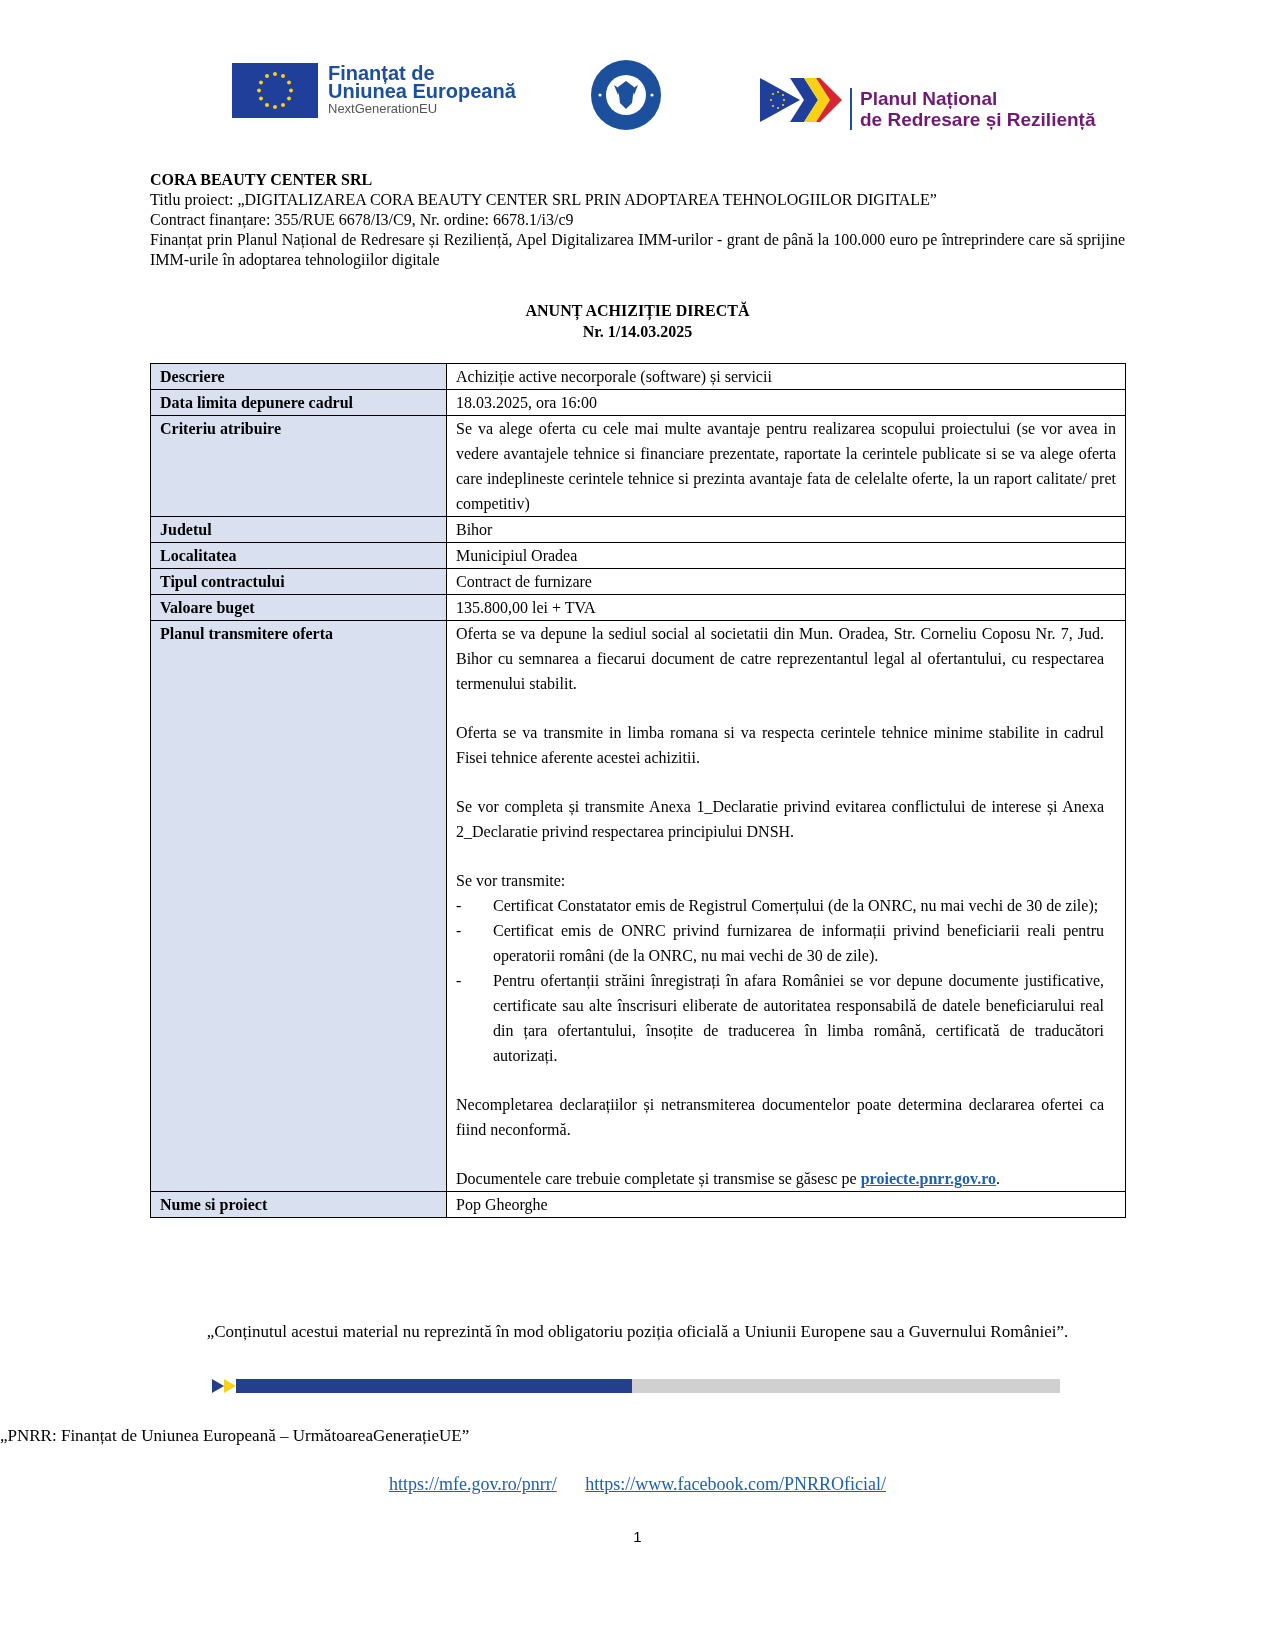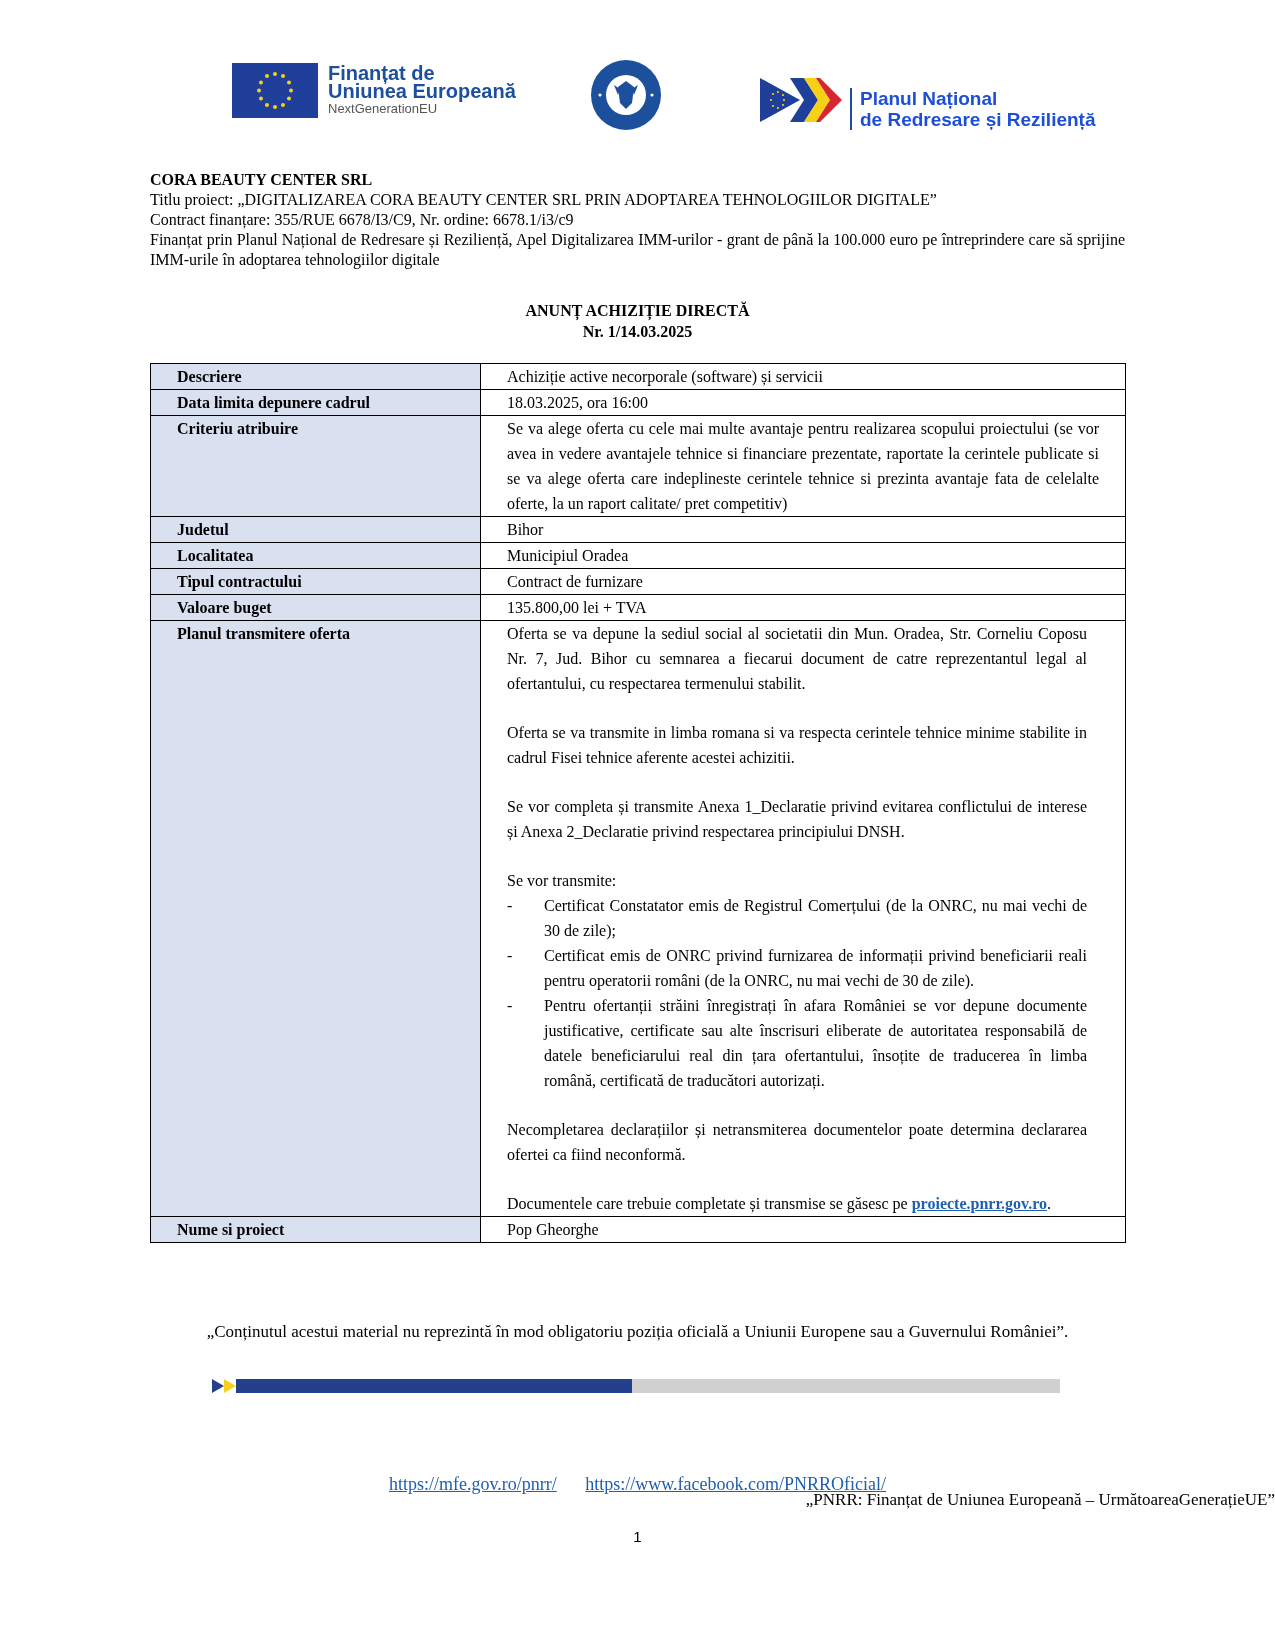--- a/index.html
+++ b/index.html
@@ -6,43 +6,43 @@
   body { width: 1275px; height: 1650px; position: relative; font-family: "Liberation Serif", serif; color: #000; overflow: hidden; }
   .logos { position: absolute; top: 55px; left: 0; width: 1275px; height: 75px; }
   .eu-logo { position: absolute; left: 232px; top: 8px; display: flex; align-items: center; }
   .eu-flag { width: 86px; height: 55px; background: #1f3f9a; position: relative; }
   .eu-flag svg { position: absolute; left: 0; top: 0; }
   .eu-text { margin-left: 10px; font-family: "Liberation Sans", sans-serif; line-height: 18px; }
   .eu-text .l1, .eu-text .l2 { color: #1c4f9c; font-weight: bold; font-size: 20px; }
   .eu-text .l3 { color: #555; font-size: 13px; }
   .gov-seal { position: absolute; left: 590px; top: 4px; width: 72px; height: 72px; }
   .pnrr-logo { position: absolute; left: 760px; top: 14px; display: flex; align-items: center; }
-  .pnrr-text { margin-left: 8px; padding-left: 8px; border-left: 2px solid #1c4f9c; font-family: "Liberation Sans", sans-serif; color: #1d4ed8; font-size: 19px; line-height: 21px; font-weight: bold; margin-top: 19px; }
+  .pnrr-text { margin-left: 8px; padding-left: 8px; border-left: 2px solid #1c4f9c; font-family: "Liberation Sans", sans-serif; color: #701a75; font-size: 19px; line-height: 21px; font-weight: bold; margin-top: 19px; }
 
   .header { position: absolute; left: 150px; top: 170px; width: 975px; font-size: 16px; line-height: 20px; }
   .header .company { font-weight: bold; }
   .header .justify { text-align: justify; text-align-last: left; }
 
   .title { position: absolute; left: 0; top: 300px; width: 1275px; text-align: center; font-weight: bold; font-size: 16px; line-height: 21px; }
 
   table.info { position: absolute; left: 150px; top: 363px; width: 976px; border-collapse: collapse; font-size: 16px; line-height: 25px; }
-  table.info td { border: 1px solid #000; padding: 0 26px; vertical-align: top; }
+  table.info td { border: 1px solid #000; padding: 0 9px; vertical-align: top; }
   table.info td.label { width: 277px; background: #d9e0f0; font-weight: bold; }
   table.info td.value { text-align: justify; }
   .para { margin: 0 12px 24px 0; }
   .para:last-child { margin-bottom: 0; }
   .bullet { display: flex; }
   .bullet .dash { width: 37px; flex-shrink: 0; }
   .bullet .btext { flex: 1; text-align: justify; }
   a.link { color: #1f5fb0; text-decoration: underline; }
   a.bold-link { color: #1f5fb0; font-weight: bold; text-decoration: underline; }
 
   .disclaimer { position: absolute; left: 0; top: 1322px; width: 1275px; text-align: center; font-size: 17px; }
   .deco-bar { position: absolute; left: 212px; top: 1378px; width: 848px; height: 16px; }
-  .slogan { position: absolute; left: 0; top: 1490px; width: 1275px; text-align: right; font-size: 17px; }
+  .slogan { position: absolute; left: 0; top: 1426px; width: 1275px; text-align: left; font-size: 17px; }
   .links { position: absolute; left: 0; top: 1474px; width: 1275px; text-align: center; font-size: 18px; }
   .links a { margin: 0 12px; }
   .page-num { position: absolute; left: 0; top: 1528px; width: 1275px; text-align: center; font-family: "Liberation Sans", sans-serif; font-size: 15px; }
 </style>
 </head>
 <body>
 
 <div class="logos">
   <div class="eu-logo">
     <div class="eu-flag">

